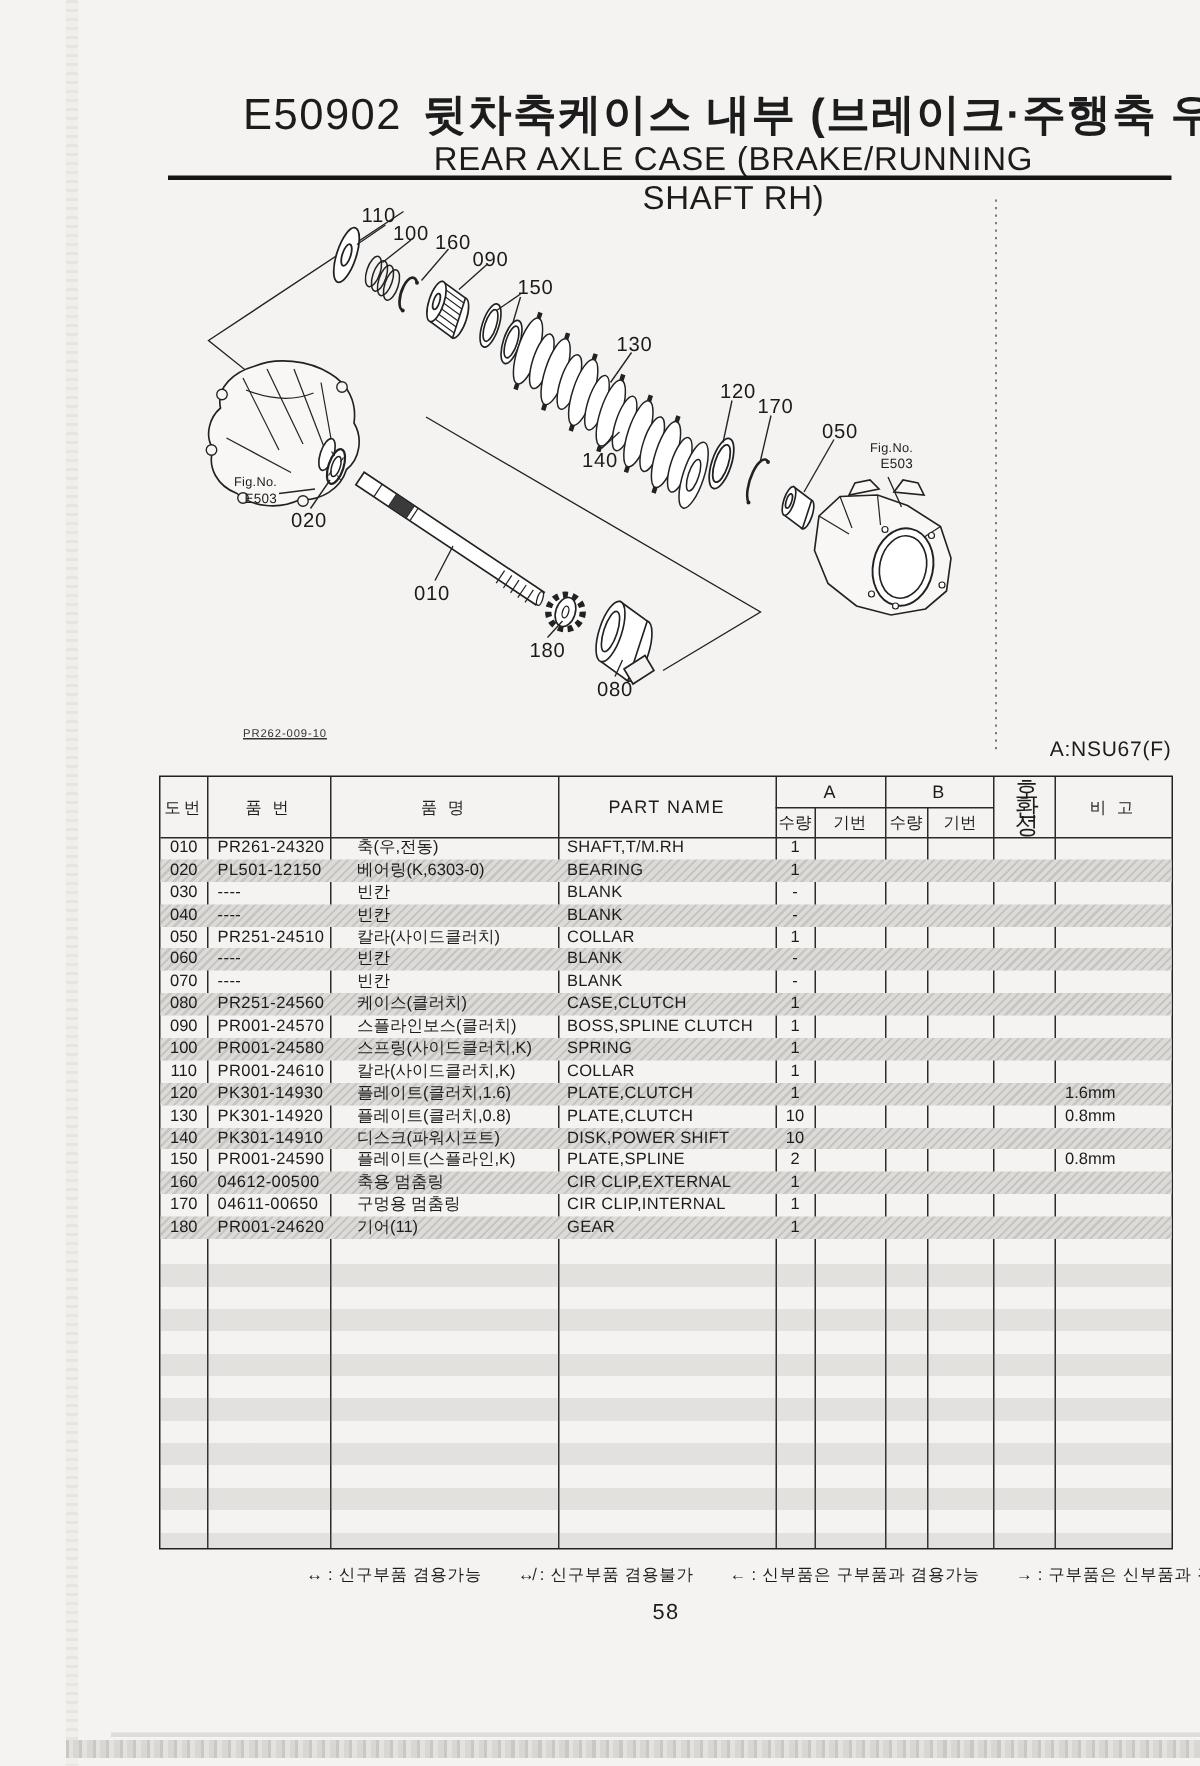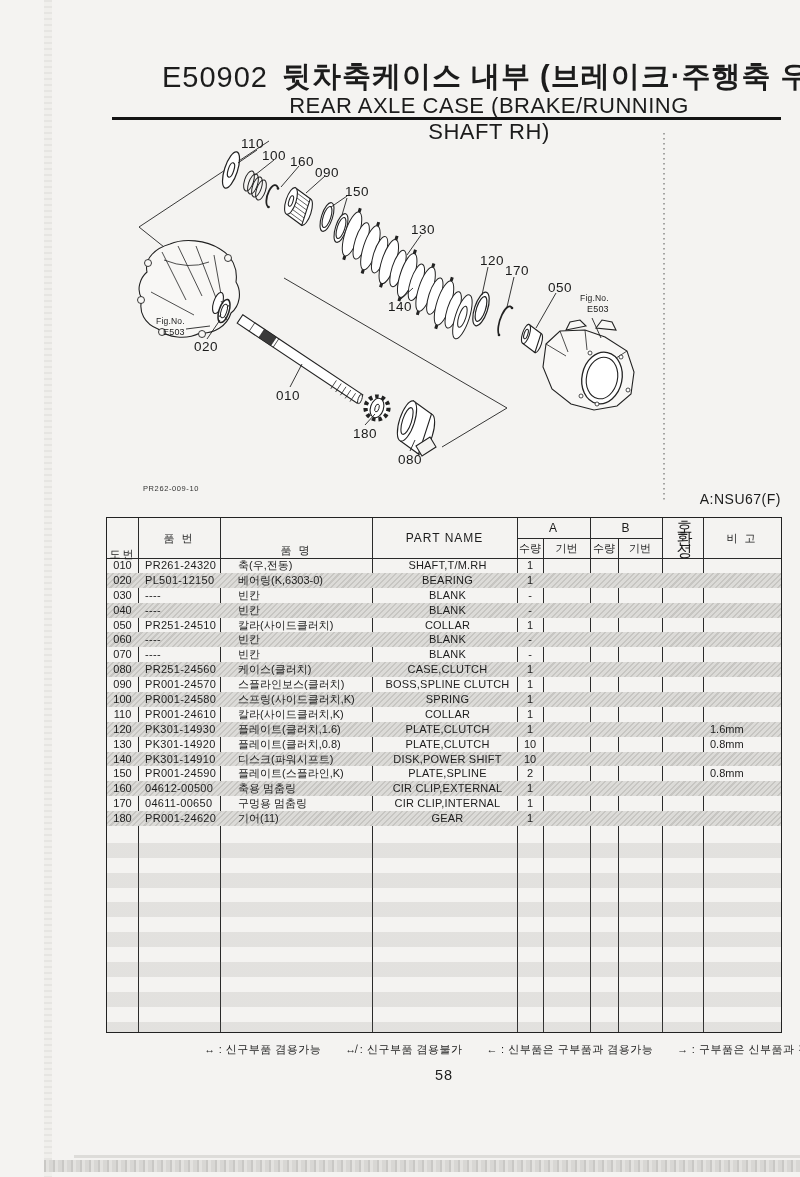--- a/index.html
+++ b/index.html
@@ -16,41 +16,41 @@
   .t-ko{position:absolute;left:238px;top:57px;font-size:29px;font-weight:bold;letter-spacing:1px;}
   .t-en{position:absolute;left:222px;top:93px;width:446px;text-align:center;font-size:22px;letter-spacing:0.5px;}
   .t-rule{position:absolute;left:68px;top:117px;width:669px;height:2.5px;background:#141414;}
 
   
   .diagram{position:absolute;left:0;top:125px;width:800px;height:380px;}
   .callout{position:absolute;font-size:13.5px;letter-spacing:0.5px;color:#1a1a1a;}
   .fignote{position:absolute;font-size:8.5px;line-height:1.25;letter-spacing:0.2px;}
   .fignote .fv{font-size:9px;text-align:right;}
   .figref{position:absolute;left:620px;top:491px;width:117px;text-align:right;font-size:14px;letter-spacing:0.5px;}
-  .drawno{position:absolute;left:99px;top:484px;font-size:7.5px;letter-spacing:0.6px;color:#333;}
+  .drawno{position:absolute;left:118px;top:484px;font-size:7.5px;letter-spacing:0.6px;color:#333;text-decoration:underline;}
 
   
   .tbl{position:absolute;left:62px;top:517px;width:674px;height:514px;border:1.6px solid #222;box-sizing:content-box;font-size:11px;}
   .vl{position:absolute;top:0;bottom:0;width:1px;background:#2a2a2a;}
   .vl.sub{top:20px;}
   .hl-head{position:absolute;left:0;right:0;top:40px;height:1px;background:#2a2a2a;}
   .hl-ab{position:absolute;left:410px;width:145px;top:20px;height:1px;background:#2a2a2a;}
   .hcell{position:absolute;display:flex;align-items:center;justify-content:center;letter-spacing:2px;}
   .hcell.en{letter-spacing:1px;font-size:12px;}
   .compat-v{position:absolute;left:555px;top:2px;width:41px;height:38px;display:flex;align-items:center;justify-content:center;}
   .compat-v span{width:12px;font-size:16px;line-height:12px;word-break:break-all;text-align:center;letter-spacing:0;}
   .tbody{position:absolute;left:0;top:40px;width:674px;}
   .trow{display:flex;height:14.9px;line-height:14.9px;}
   .trow.shade{background-color:#dddcd9;
     background-image:repeating-linear-gradient(135deg,rgba(110,108,102,0.20) 0 1.5px,rgba(210,209,205,0.10) 1.5px 4px);}
   .c{overflow:hidden;white-space:nowrap;}
   .c-no{width:31px;text-align:center;}
   .c-pn{width:82px;padding-left:7px;box-sizing:border-box;letter-spacing:0.3px;}
   .c-ko{width:152px;padding-left:18px;box-sizing:border-box;}
-  .c-en{width:145px;padding-left:6px;box-sizing:border-box;letter-spacing:0.2px;text-align:center;}
+  .c-en{width:145px;padding-left:6px;box-sizing:border-box;letter-spacing:0.2px;}
   .c-qa{width:26px;text-align:center;}
   .c-la{width:47px;}
   .c-qb{width:28px;}
   .c-lb{width:44px;}
   .c-cp{width:41px;}
   .c-rm{width:78px;padding-left:7px;box-sizing:border-box;}
   .tbl-empty{position:absolute;left:0;right:0;top:310px;bottom:0;
     background:repeating-linear-gradient(180deg,transparent 0 14.9px,rgba(125,123,117,0.15) 14.9px 29.8px);}
 
   
@@ -289,23 +289,23 @@
     <div class="vl" style="left:265px"></div>
     <div class="vl" style="left:410px"></div>
     <div class="vl sub" style="left:436px"></div>
     <div class="vl" style="left:483px"></div>
     <div class="vl sub" style="left:511px"></div>
     <div class="vl" style="left:555px"></div>
     <div class="vl" style="left:596px"></div>
     <div class="hl-head"></div>
     <div class="hl-ab"></div>
 
-    <div class="hcell" style="left:0;top:16px;width:31px;height:40px">도번</div>
+    <div class="hcell" style="left:0;top:0;width:31px;height:40px">도번</div>
     <div class="hcell" style="left:31px;top:0;width:82px;height:40px">품  번</div>
-    <div class="hcell" style="left:113px;top:12px;width:152px;height:40px">품    명</div>
+    <div class="hcell" style="left:113px;top:0;width:152px;height:40px">품    명</div>
     <div class="hcell en" style="left:265px;top:0;width:145px;height:40px">PART NAME</div>
     <div class="hcell en" style="left:410px;top:0;width:73px;height:20px">A</div>
     <div class="hcell en" style="left:483px;top:0;width:72px;height:20px">B</div>
     <div class="hcell" style="left:410px;top:20px;width:26px;height:20px;letter-spacing:0">수량</div>
     <div class="hcell" style="left:436px;top:20px;width:47px;height:20px;letter-spacing:0">기번</div>
     <div class="hcell" style="left:483px;top:20px;width:28px;height:20px;letter-spacing:0">수량</div>
     <div class="hcell" style="left:511px;top:20px;width:44px;height:20px;letter-spacing:0">기번</div>
     <div class="compat-v">
         <span>호환성</span>
       </div>

